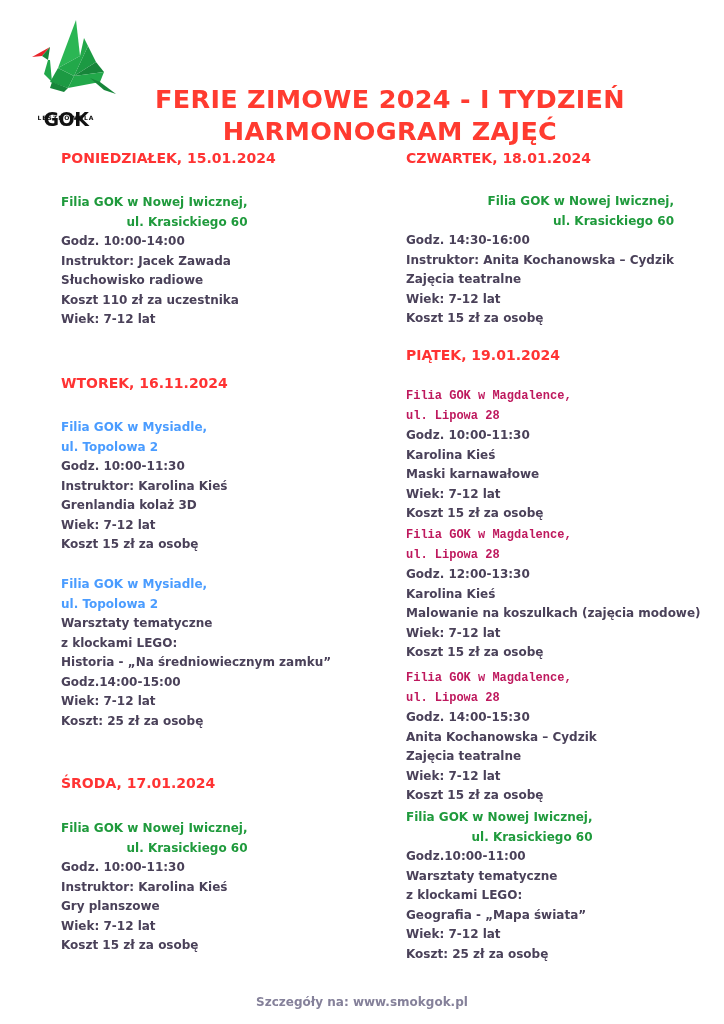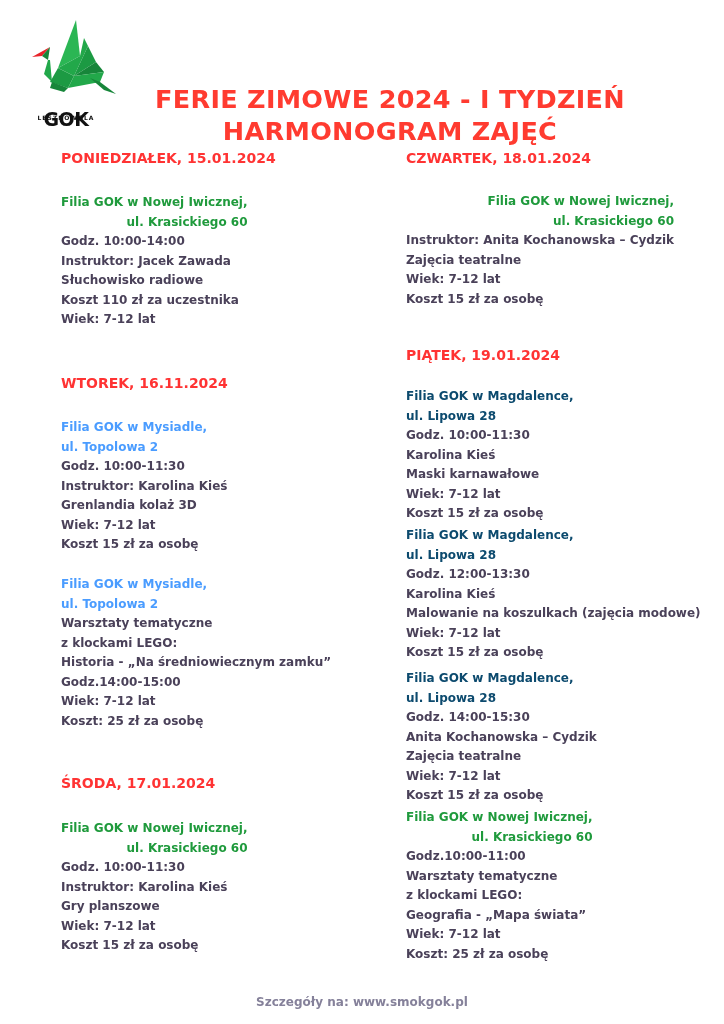--- a/index.html
+++ b/index.html
@@ -25,21 +25,21 @@
   .col-left { left: 61px; }
   .col-right { left: 406px; }
   .day-heading {
     position: absolute; white-space: nowrap;
     color: #ff3333; font-weight: bold; font-size: 14px;
   }
   .entry { position: absolute; white-space: nowrap; }
   .line { font-weight: bold; font-size: 12px; line-height: 19.5px; color: #4a4159; }
   .loc-green { color: #1f9a3c; text-align: right; }
   .loc-lightblue { color: #4a9cff; }
-  .loc-darkblue { color: #0c4a6e; }
+  .loc-darkblue { color: #be185d; font-family: Liberation Mono, monospace; }
   .footer {
     position: absolute; left: 0; width: 724px; top: 995px; text-align: center;
     color: #85819a; font-weight: bold; font-size: 12px;
   }
 </style>
 </head>
 <body>
 
 <div class="logo">
   <svg width="96" height="80" viewBox="0 0 96 80">
@@ -114,20 +114,21 @@
     <div class="line">Koszt 15 zł za osobę</div>
   </div>
 </div>
 
 <div class="col col-right">
 
   <div class="day-heading" style="top:150px;">CZWARTEK, 18.01.2024</div>
   <div class="entry" style="top:192px;">
     <div class="line loc-green">Filia GOK w Nowej Iwicznej,</div>
     <div class="line loc-green">ul. Krasickiego 60</div>
+    <div class="line">Godz. 14:30-16:00</div>
     <div class="line">Instruktor: Anita Kochanowska – Cydzik</div>
     <div class="line">Zajęcia teatralne</div>
     <div class="line">Wiek: 7-12 lat</div>
     <div class="line">Koszt 15 zł za osobę</div>
   </div>
 
   <div class="day-heading" style="top:347px;">PIĄTEK, 19.01.2024</div>
   <div class="entry" style="top:387px;">
     <div class="line loc-darkblue">Filia GOK w Magdalence,</div>
     <div class="line loc-darkblue">ul. Lipowa 28</div>

